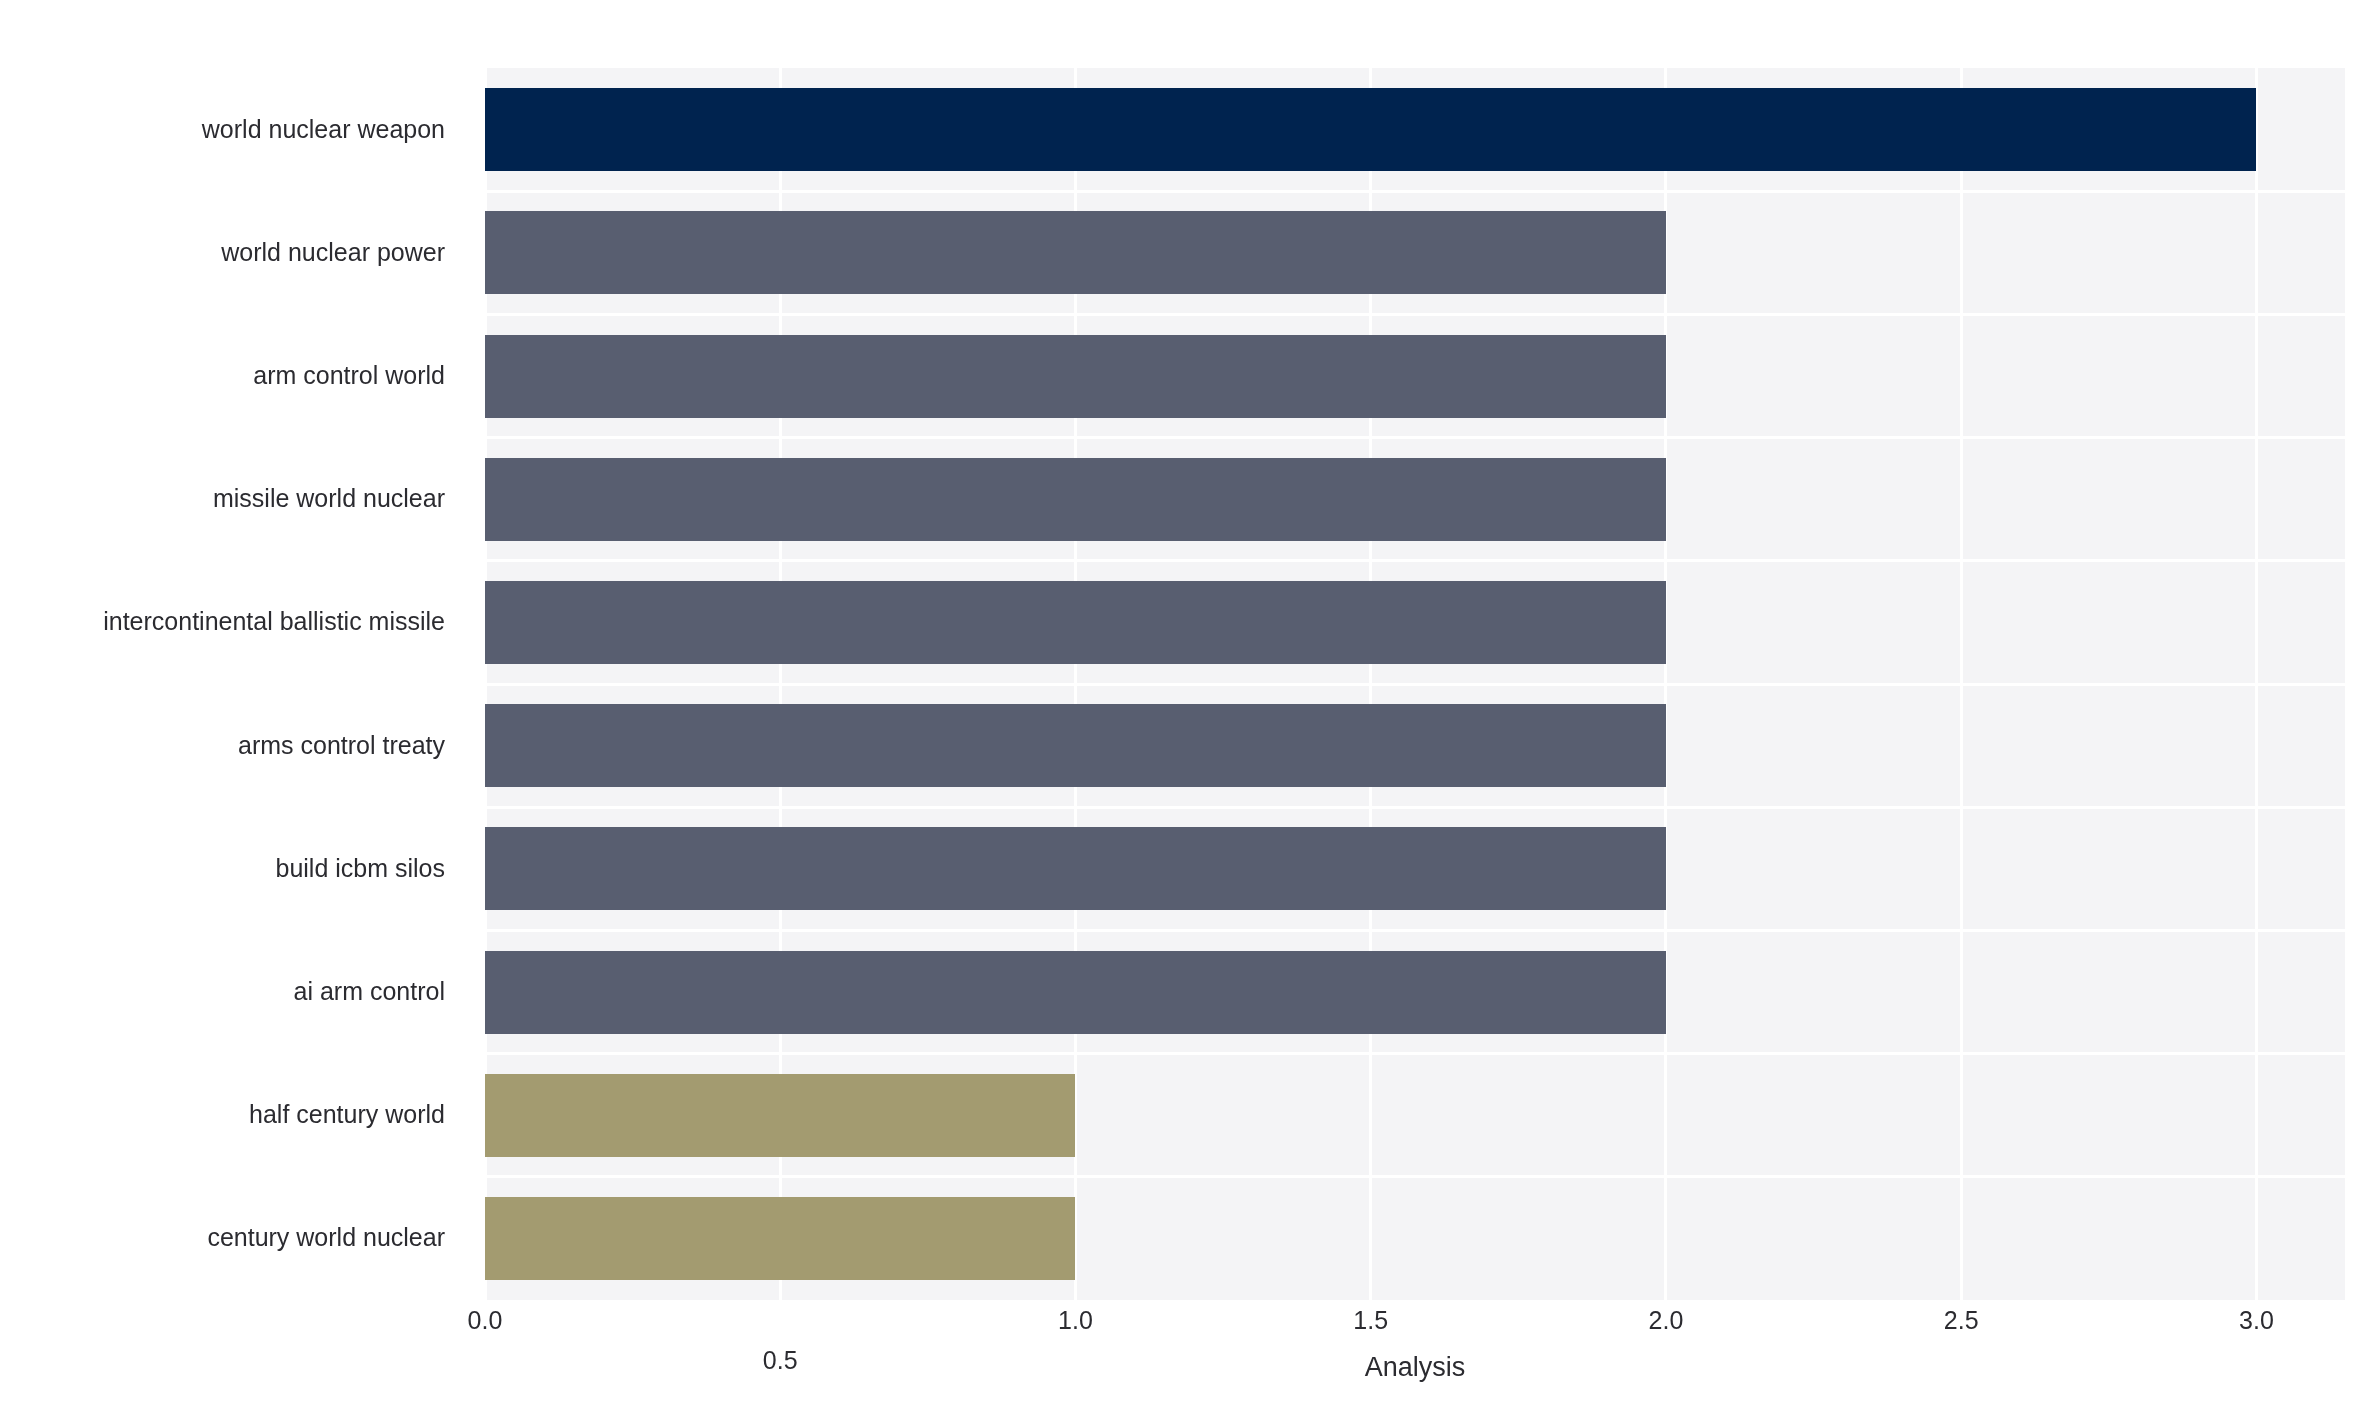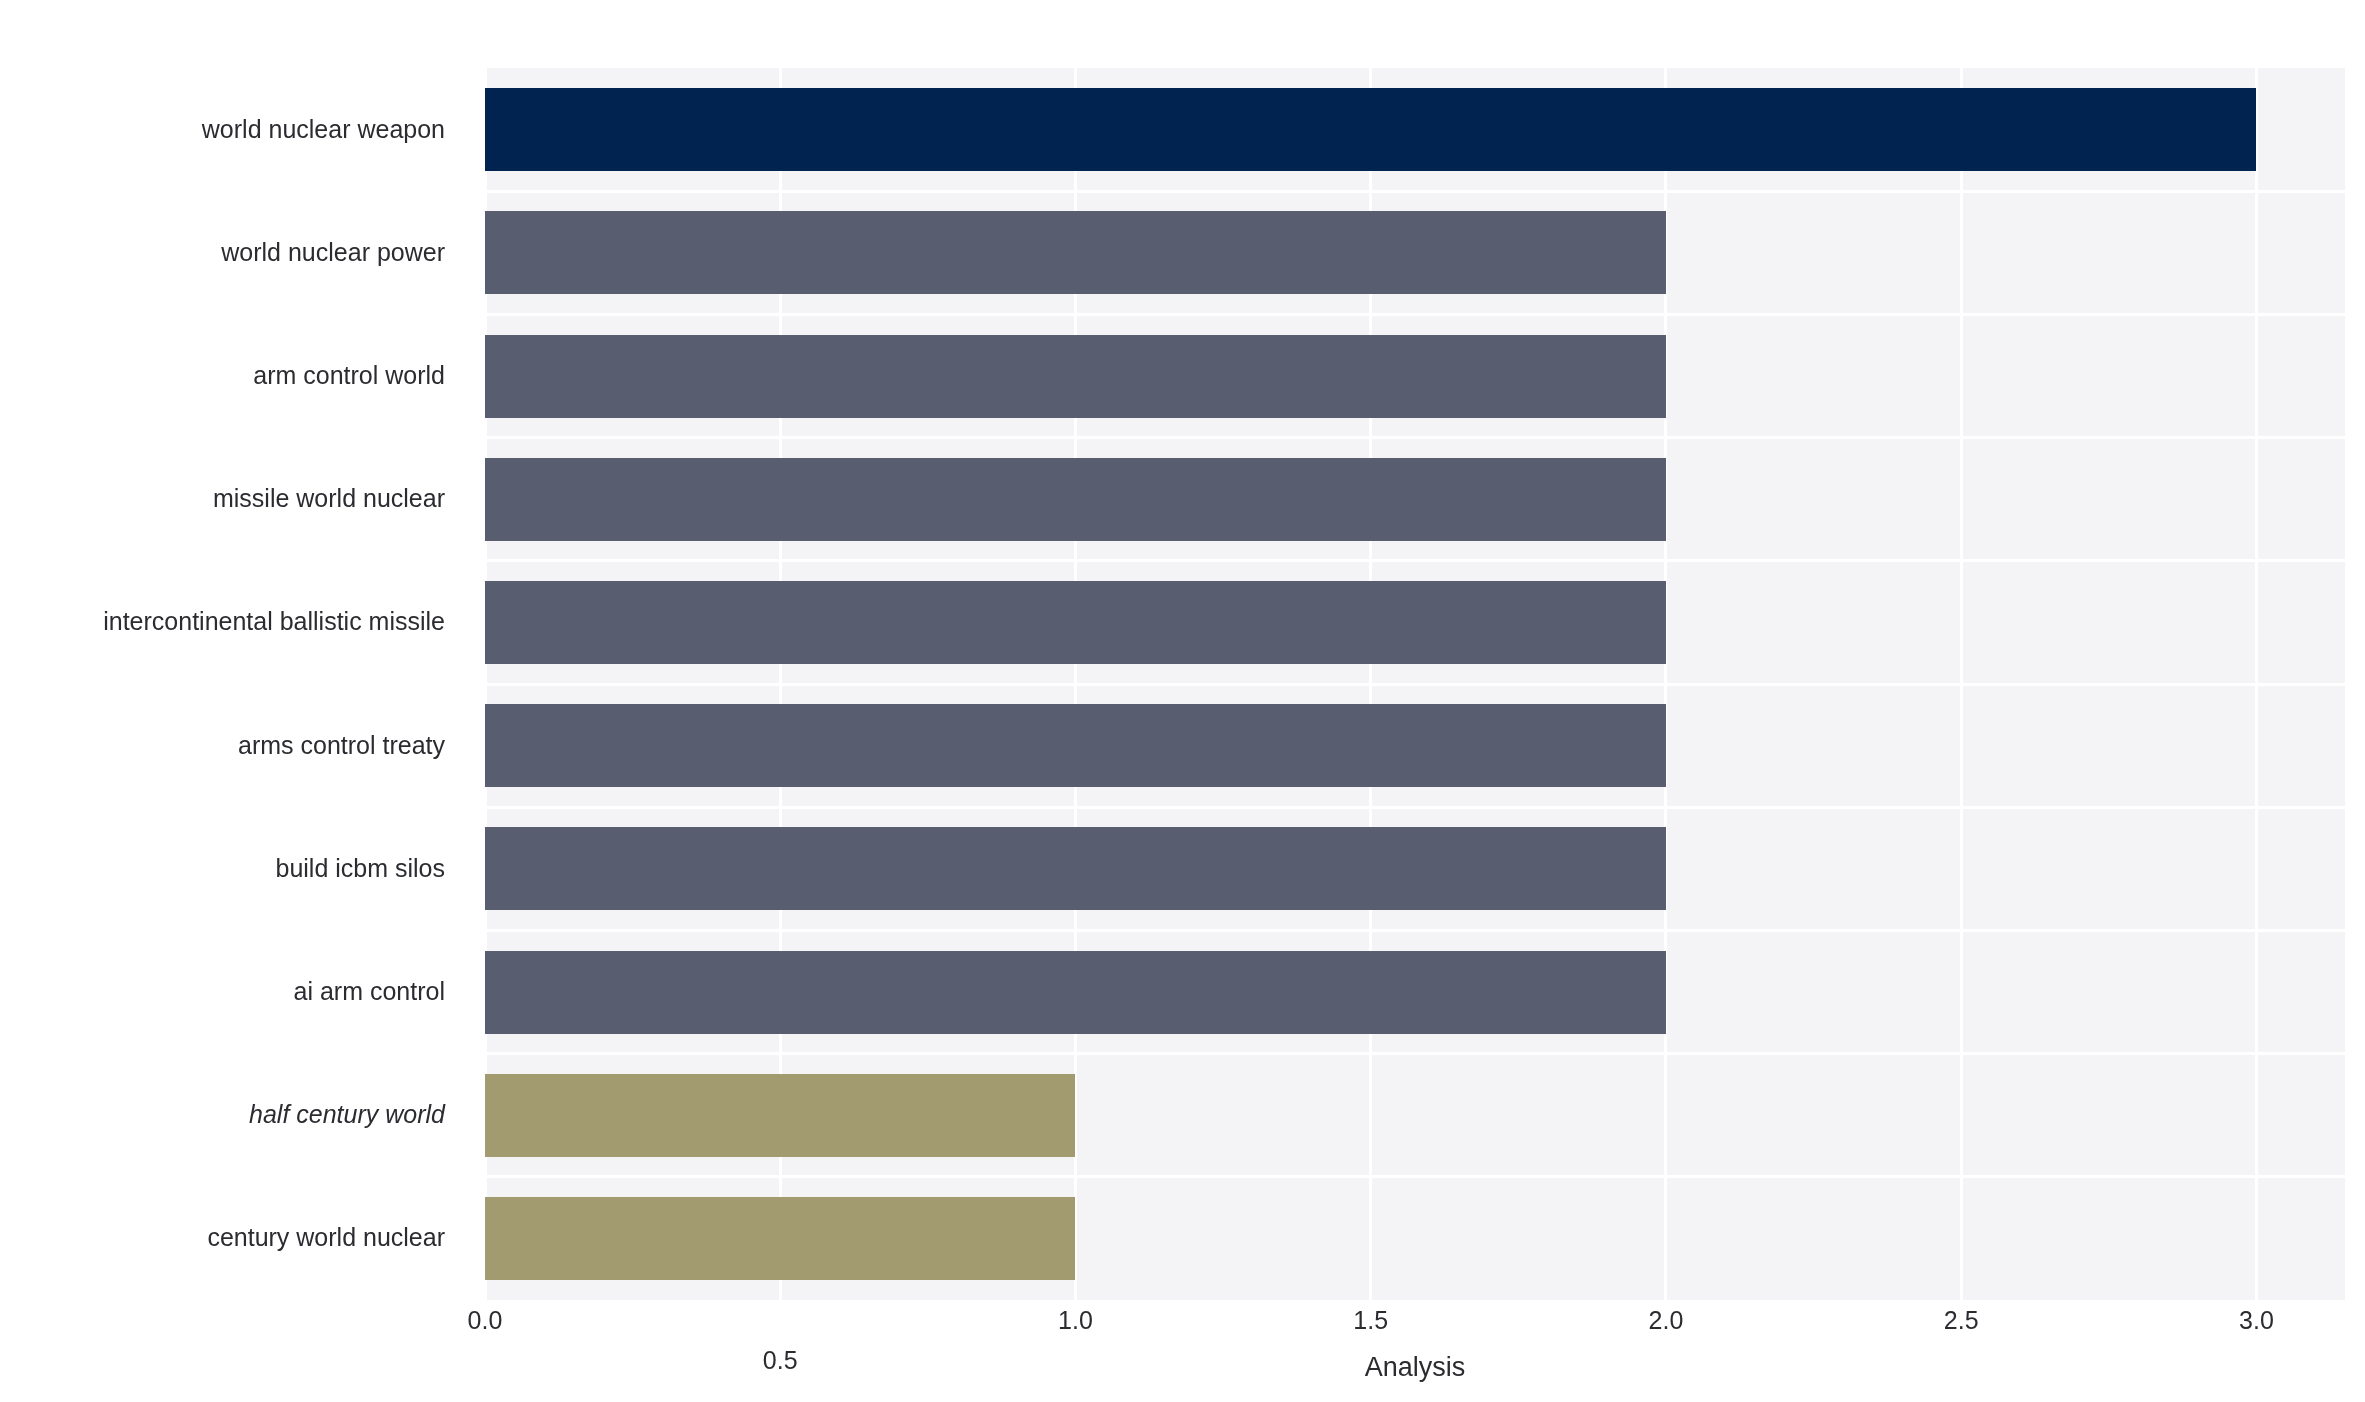--- a/index.html
+++ b/index.html
@@ -154,21 +154,21 @@
 
   <div id="y-tick-layer">
       <div class="ylabel" style="top: 48.6px;">world nuclear weapon</div>
       <div class="ylabel" style="top: 171.8px;">world nuclear power</div>
       <div class="ylabel" style="top: 295px;">arm control world</div>
       <div class="ylabel" style="top: 418.2px;">missile world nuclear</div>
       <div class="ylabel" style="top: 541.4px;">intercontinental ballistic missile</div>
       <div class="ylabel" style="top: 664.6px;">arms control treaty</div>
       <div class="ylabel" style="top: 787.8px;">build icbm silos</div>
       <div class="ylabel" style="top: 911px; margin-left: 45px;">ai arm control</div>
-      <div class="ylabel" style="top: 1034.2px; font-style: italic;">half century world</div>
+      <div class="ylabel" style="top: 1034.2px;">half century world</div>
       <div class="ylabel" style="top: 1157.4px;">century world nuclear</div>
     </div>
 
   <div id="x-tick-layer">
       <div class="xlabel" style="left: 485px;">0.0</div>
       <div class="xlabel" style="left: 780.238px; margin-top: 40px;">0.5</div>
       <div class="xlabel" style="left: 1075.48px;">1.0</div>
       <div class="xlabel" style="left: 1370.71px;">1.5</div>
       <div class="xlabel" style="left: 1665.95px;">2.0</div>
       <div class="xlabel" style="left: 1961.19px;">2.5</div>

